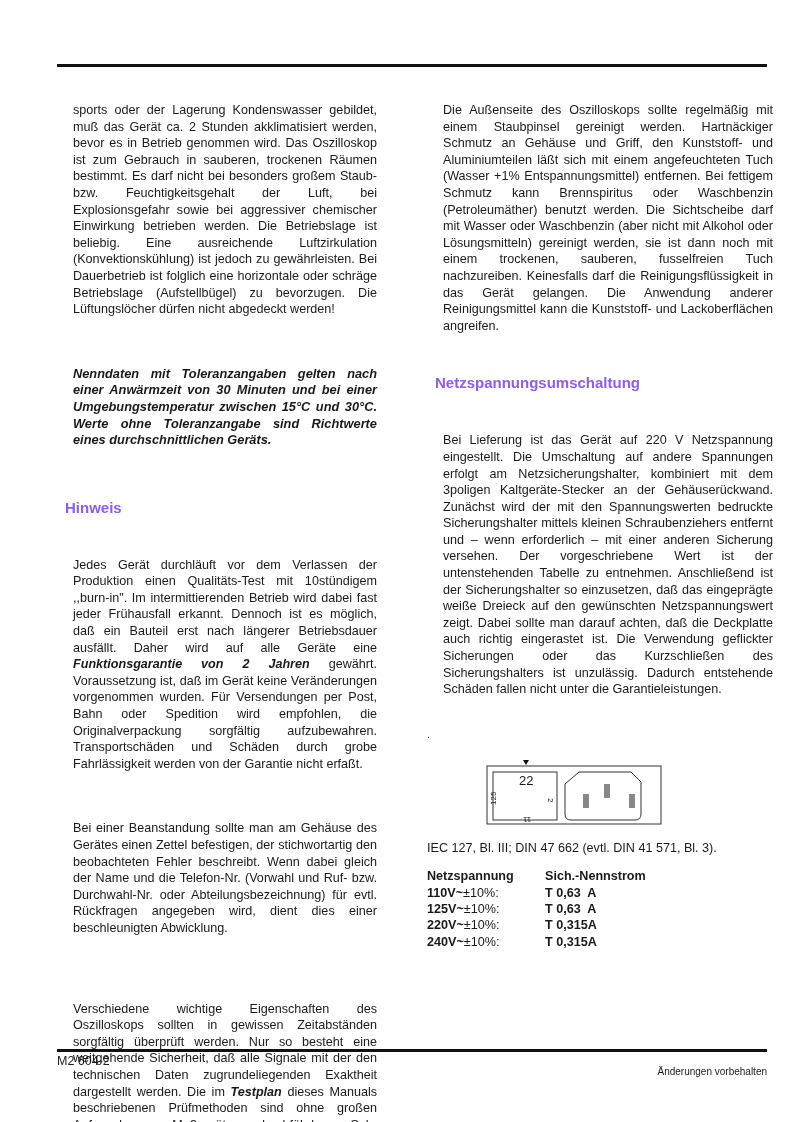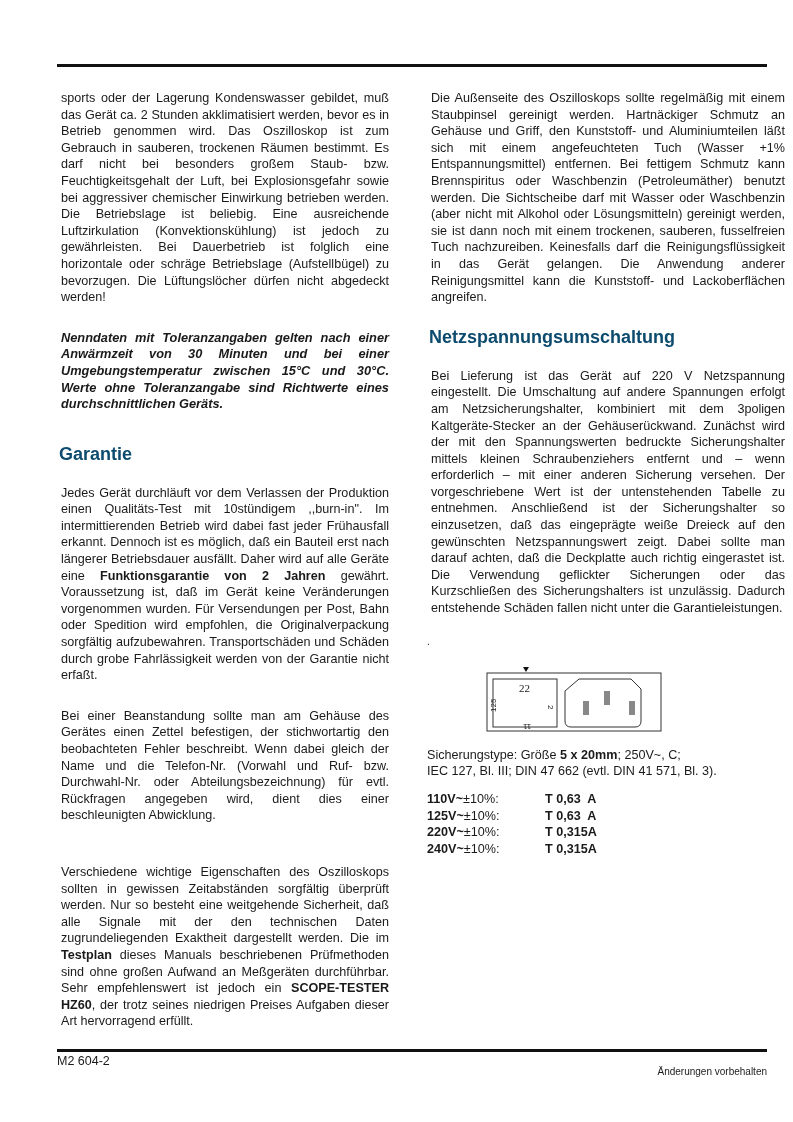--- a/index.html
+++ b/index.html
@@ -3,46 +3,46 @@
 <meta charset="utf-8">
 <style>
   html, body { margin:0; padding:0; background:#ffffff; }
   body { width:793px; height:1122px; position:relative; overflow:hidden;
          font-family:"Liberation Sans", sans-serif; color:#1a1a1a; }
   .rule-top { position:absolute; left:57px; top:64px; width:710px; height:3px; background:#111; }
   .rule-bottom { position:absolute; left:57px; top:1049px; width:710px; height:3px; background:#111; }
   .col { position:absolute; top:86px; font-size:12.6px; line-height:16.6px; }
   .col-left { left:57px; width:336px; }
   .col-right { left:427px; width:362px; }
-  p { margin:4px; text-align:justify; }
+  p { margin:16px; text-align:justify; }
   .gap { height:16px; }
   .gap-lg { height:26px; }
-  h2 { font-size:18px; font-weight:bold; margin:2px; line-height:18px; color:#0c4a6e; }
-  .bi { font-weight:bold; }
+  h2 { font-size:15px; font-weight:bold; margin:8px; line-height:18px; color:#8b5cf6; }
+  .bi { font-weight:bold; font-style:italic; }
   .b { font-weight:bold; }
   .notice { font-weight:bold; font-style:italic; text-align:justify; font-size:12.8px; line-height:16.6px; }
   .diagram { position:relative; width:190px; height:74px; margin:12px 0 0 52px; }
   .fuse-table { margin-top:12px; font-size:12.6px; line-height:16.4px; }
   .fuse-table .row { display:flex; }
   .fuse-table .c1 { width:110px; }
   .fuse-table .c2 { font-weight:bold; }
   .footer-left { position:absolute; left:57px; top:1054px; font-size:12.5px; }
   .footer-right { position:absolute; right:26px; top:1066px; font-size:10px; }
 </style>
 </head>
 <body>
 
 <div class="rule-top"></div>
 
 <div class="col col-left">
   <p>sports oder der Lagerung Kondenswasser gebildet, muß das Gerät ca. 2 Stunden akklimatisiert werden, bevor es in Betrieb genommen wird. Das Oszilloskop ist zum Gebrauch in sauberen, trockenen Räumen bestimmt. Es darf nicht bei besonders großem Staub- bzw. Feuchtigkeitsgehalt der Luft, bei Explosionsgefahr sowie bei aggressiver chemischer Einwirkung betrieben werden. Die Betriebslage ist beliebig. Eine ausreichende Luftzirkulation (Konvektionskühlung) ist jedoch zu gewährleisten. Bei Dauerbetrieb ist folglich eine horizontale oder schräge Betriebslage (Aufstellbügel) zu bevorzugen. Die Lüftungslöcher dürfen nicht abgedeckt werden!</p>
   <div class="gap"></div>
   <p class="notice">Nenndaten mit Toleranzangaben gelten nach einer Anwärmzeit von 30 Minuten und bei einer Umgebungstemperatur zwischen 15°C und 30°C. Werte ohne Toleranzangabe sind Richtwerte eines durchschnittlichen Geräts.</p>
   <div class="gap-lg"></div>
-  <h2>Garantie</h2>
+  <h2>Hinweis</h2>
   <div class="gap"></div>
   <p><span>Jedes Gerät durchläuft vor dem Verlassen der Produktion einen Qualitäts-Test mit 10stündigem ,,burn-in". Im intermittierenden Betrieb wird dabei fast jeder Frühausfall erkannt. Dennoch ist es möglich, daß ein Bauteil erst nach längerer Betriebsdauer ausfällt. Daher wird auf alle Geräte eine </span><span class="bi">Funktionsgarantie von 2 Jahren</span><span> gewährt. Voraussetzung ist, daß im Gerät keine Veränderungen vorgenommen wurden. Für Versendungen per Post, Bahn oder Spedition wird empfohlen, die Originalverpackung sorgfältig aufzubewahren. Transportschäden und Schäden durch grobe Fahrlässigkeit werden von der Garantie nicht erfaßt.</span></p>
   <div class="gap"></div>
   <p>Bei einer Beanstandung sollte man am Gehäuse des Gerätes einen Zettel befestigen, der stichwortartig den beobachteten Fehler beschreibt. Wenn dabei gleich der Name und die Telefon-Nr. (Vorwahl und Ruf- bzw. Durchwahl-Nr. oder Abteilungsbezeichnung) für evtl. Rückfragen angegeben wird, dient dies einer beschleunigten Abwicklung.</p>
   <div class="gap"></div>
   <div class="gap"></div>
   <p><span>Verschiedene wichtige Eigenschaften des Oszilloskops sollten in gewissen Zeitabständen sorgfältig überprüft werden. Nur so besteht eine weitgehende Sicherheit, daß alle Signale mit der den technischen Daten zugrundeliegenden Exaktheit dargestellt werden. Die im </span><span class="bi">Testplan</span><span> dieses Manuals beschriebenen Prüfmethoden sind ohne großen Aufwand an Meßgeräten durchführbar. Sehr empfehlenswert ist jedoch ein  </span><span class="b">SCOPE-TESTER HZ60</span><span>, der trotz seines niedrigen Preises Aufgaben dieser Art hervorragend erfüllt.</span></p>
 </div>
 
 <div class="col col-right">
@@ -58,33 +58,36 @@
     <svg width="190" height="74" viewBox="0 0 190 74">
       <rect x="8" y="14" width="174" height="58" fill="#fff" stroke="#333" stroke-width="1"></rect>
       <rect x="14" y="20" width="64" height="64" fill="none" stroke="#333" stroke-width="1" style="display:none"></rect>
       <rect x="14" y="20" width="64" height="48" fill="none" stroke="#333" stroke-width="1"></rect>
       <polygon points="44,8 50,8 47,13" fill="#111"></polygon>
       <path d="M100,20 L152,20 L162,30 L162,62 Q162,68 156,68 L92,68 Q86,68 86,62 L86,32 Z" fill="none" stroke="#333" stroke-width="1"></path>
       <rect x="104" y="42" width="6" height="14" fill="#888"></rect>
       <rect x="125" y="32" width="6" height="14" fill="#888"></rect>
       <rect x="150" y="42" width="6" height="14" fill="#888"></rect>
     </svg>
-    <span style="position:absolute;left:40px;top:21px;font-size:11px;font-family:Liberation Serif, serif;">22</span>
+    <span style="position:absolute;left:40px;top:21px;font-size:13px;">22</span>
     <span style="position:absolute;left:9px;top:38px;font-size:8px;transform:rotate(-90deg);">125</span>
     <span style="position:absolute;left:68px;top:40px;font-size:8px;transform:rotate(90deg);">2</span>
     <span style="position:absolute;left:44px;top:58px;font-size:8px;transform:rotate(180deg);">11</span>
   </div>
 
   <div style="height:14px"></div>
   <div style="line-height:16.4px;">
-    <div><span>Sicherungstype: Größe </span><span class="b">5 x 20mm</span><span>; 250V~, C;</span></div>
     <div>IEC 127, Bl. III; DIN 47 662 (evtl. DIN 41 571, Bl. 3).</div>
   </div>
 
   <div class="fuse-table">
+    <div class="row">
+      <span class="c1 b">Netzspannung</span>
+      <span class="c2" style="margin-left:8px">Sich.-Nennstrom</span>
+    </div>
     <div class="row">
       <span class="c1"><span class="b">110V~</span><span>±10%:</span></span>
       <span class="c2" style="margin-left:8px;white-space:pre">T 0,63  A</span>
     </div>
     <div class="row">
       <span class="c1"><span class="b">125V~</span><span>±10%:</span></span>
       <span class="c2" style="margin-left:8px;white-space:pre">T 0,63  A</span>
     </div>
     <div class="row">
       <span class="c1"><span class="b">220V~</span><span>±10%:</span></span>

